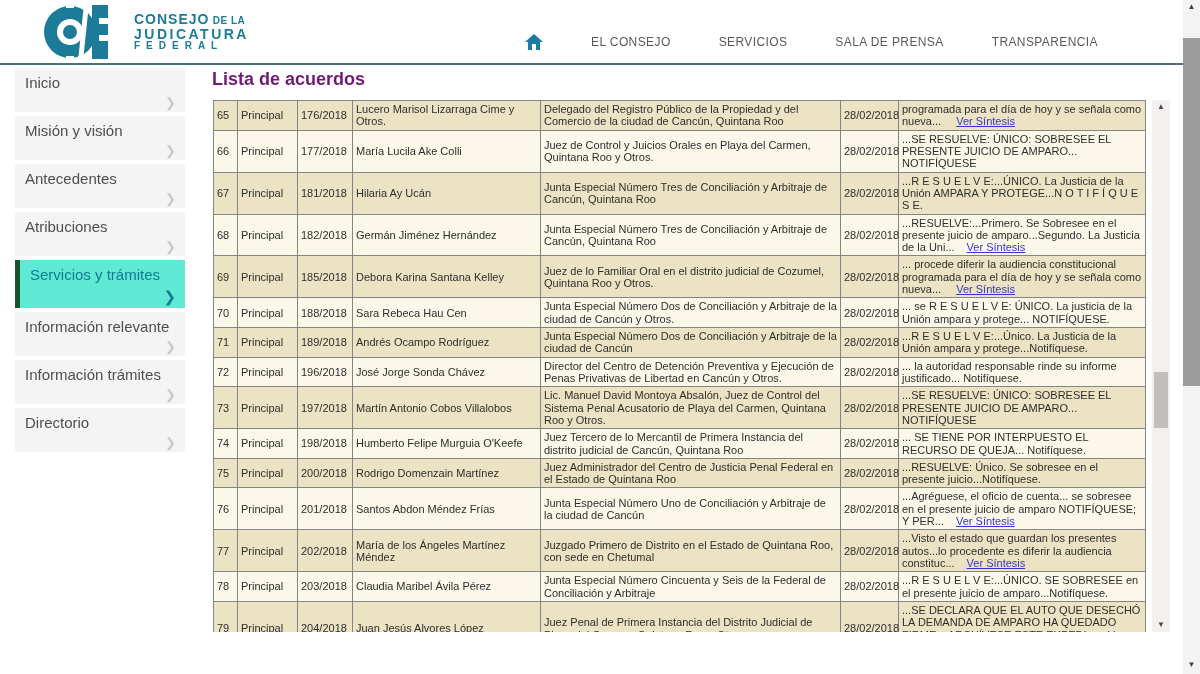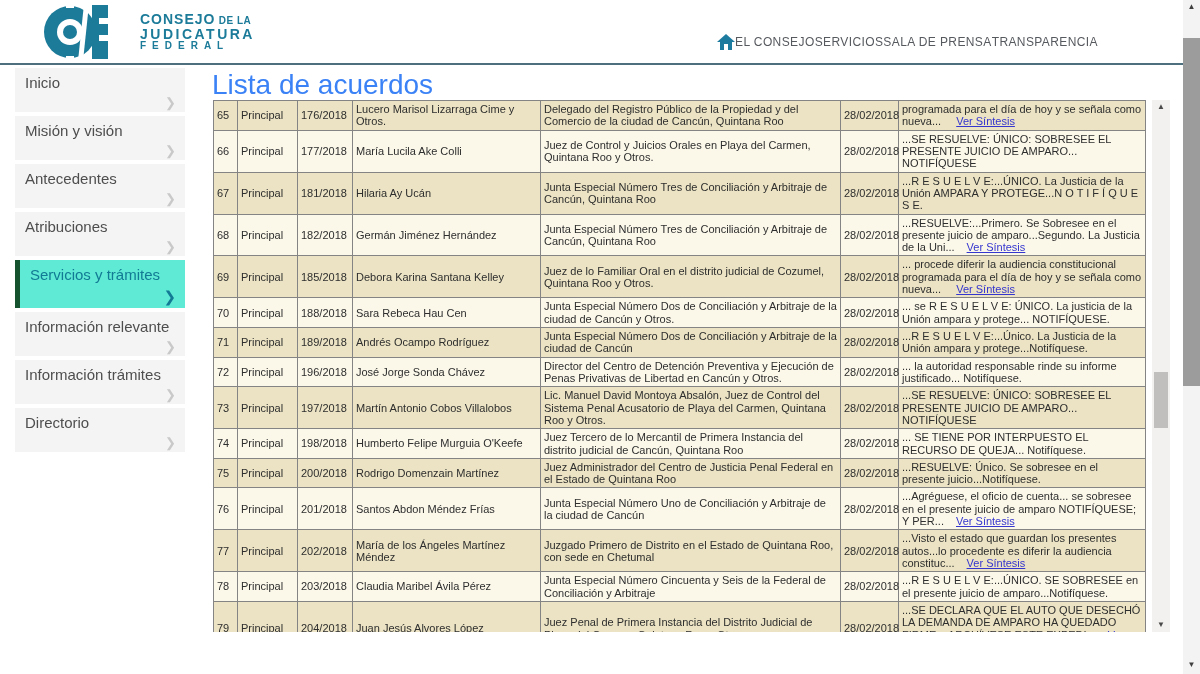--- a/index.html
+++ b/index.html
@@ -2,41 +2,41 @@
 <html><head>
 <meta charset="utf-8">
 <style>
   * { margin:0; padding:0; box-sizing:border-box; }
   html,body { width:1200px; height:674px; overflow:hidden; background:#fff;
               font-family:"Liberation Sans", sans-serif; }
 
   
   .header { position:absolute; left:0; top:0; width:1183px; height:63px; background:#fff; }
   .brand { position:absolute; left:42px; top:4px; display:flex; align-items:center; }
-  .brand-text { margin-left:26px; color:#1c7b99; line-height:1.05; }
+  .brand-text { margin-left:20px; color:#1c7b99; line-height:1.05; }
   .brand-l1 { font-size:14px; font-weight:bold; letter-spacing:1px; }
   .brand-l1 .small { font-size:10px; letter-spacing:0.5px; }
   .brand-l2 { font-size:14px; font-weight:bold; letter-spacing:2.5px; }
   .brand-l3 { font-size:10px; font-weight:bold; letter-spacing:6px; }
-  .main-nav { position:absolute; right:85px; top:34px; display:flex; align-items:center; }
+  .main-nav { position:absolute; right:85px; top:34px; display:flex; align-items:center; gap:48px; }
   .nav-link { font-size:12px; color:#56595e; letter-spacing:0.4px; cursor:pointer; white-space:nowrap; }
   .home-icon { width:18px; height:16px; display:inline-block; }
   .header-rule { position:absolute; left:0; top:63px; width:1183px; height:2px; background:#4e6f7e; }
 
   
   .sidebar { position:absolute; left:15px; top:68px; width:170px; }
   .side-item { position:relative; height:44px; margin-bottom:4px; background:#f4f4f4;
                padding:6px 10px; font-size:15px; color:#4e4e4e; cursor:pointer; }
   .side-item .chev { position:absolute; right:9px; bottom:2px; color:#c9c9c9; font-size:13px; }
   .side-item.active { background:#5eead4; border-left:5px solid #14532d; color:#127a94;
                       font-weight:normal; height:48px; }
   .side-item.active .chev { color:#127a94; font-size:15px; }
 
   
-  .page-title { position:absolute; left:212px; top:69px; font-size:28px; font-weight:normal; color:#3b82f6; }
+  .page-title { position:absolute; left:212px; top:69px; font-size:18px; font-weight:bold; color:#701a75; }
 
   .table-wrap { position:absolute; left:213px; top:100px; width:1092px; height:532px; overflow:hidden; }
   table.acuerdos { border-collapse:collapse; table-layout:fixed; width:932px;
                    font-size:11px; line-height:1.12; color:#2e2e2e; }
   table.acuerdos td { border:1px solid #848484; padding:2px 3px; vertical-align:middle;
                       word-wrap:break-word; }
   tr.dark td  { background:#ebe3c3; }
   tr.light td { background:#fbf8ea; }
   td.c-date { text-align:center; white-space:nowrap; }
   td.c-synt { padding:1px 3px; }

